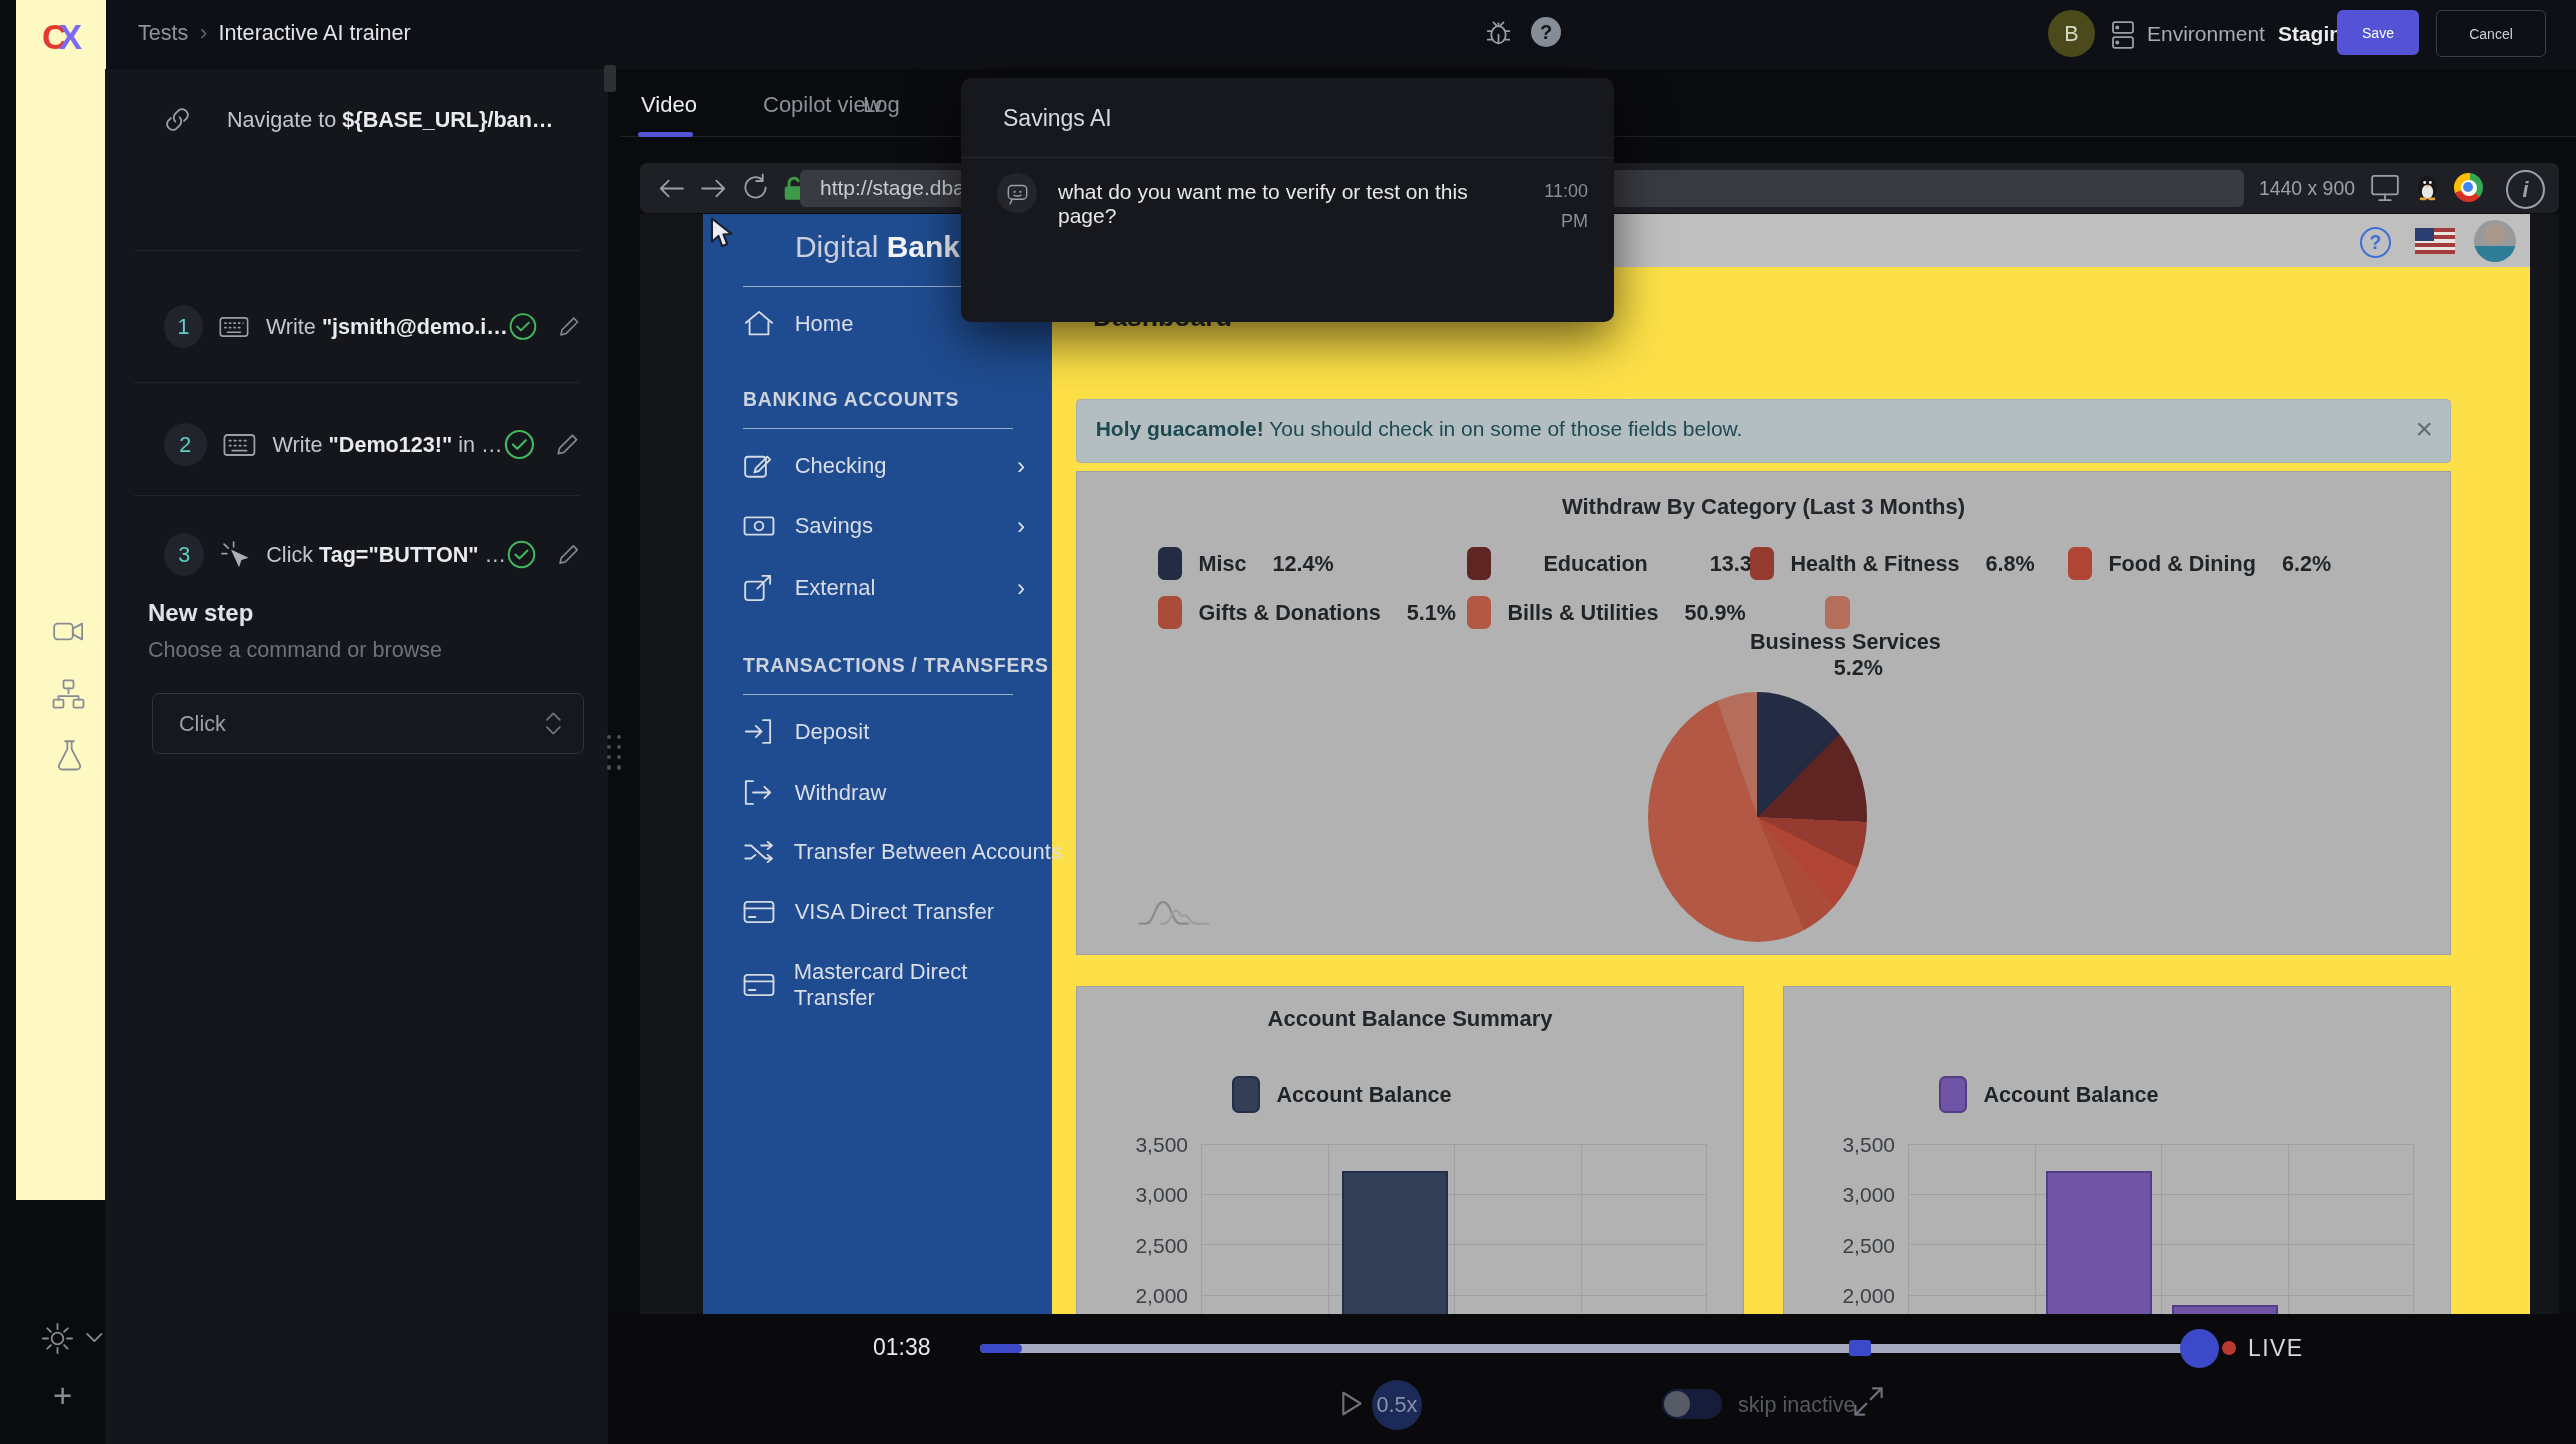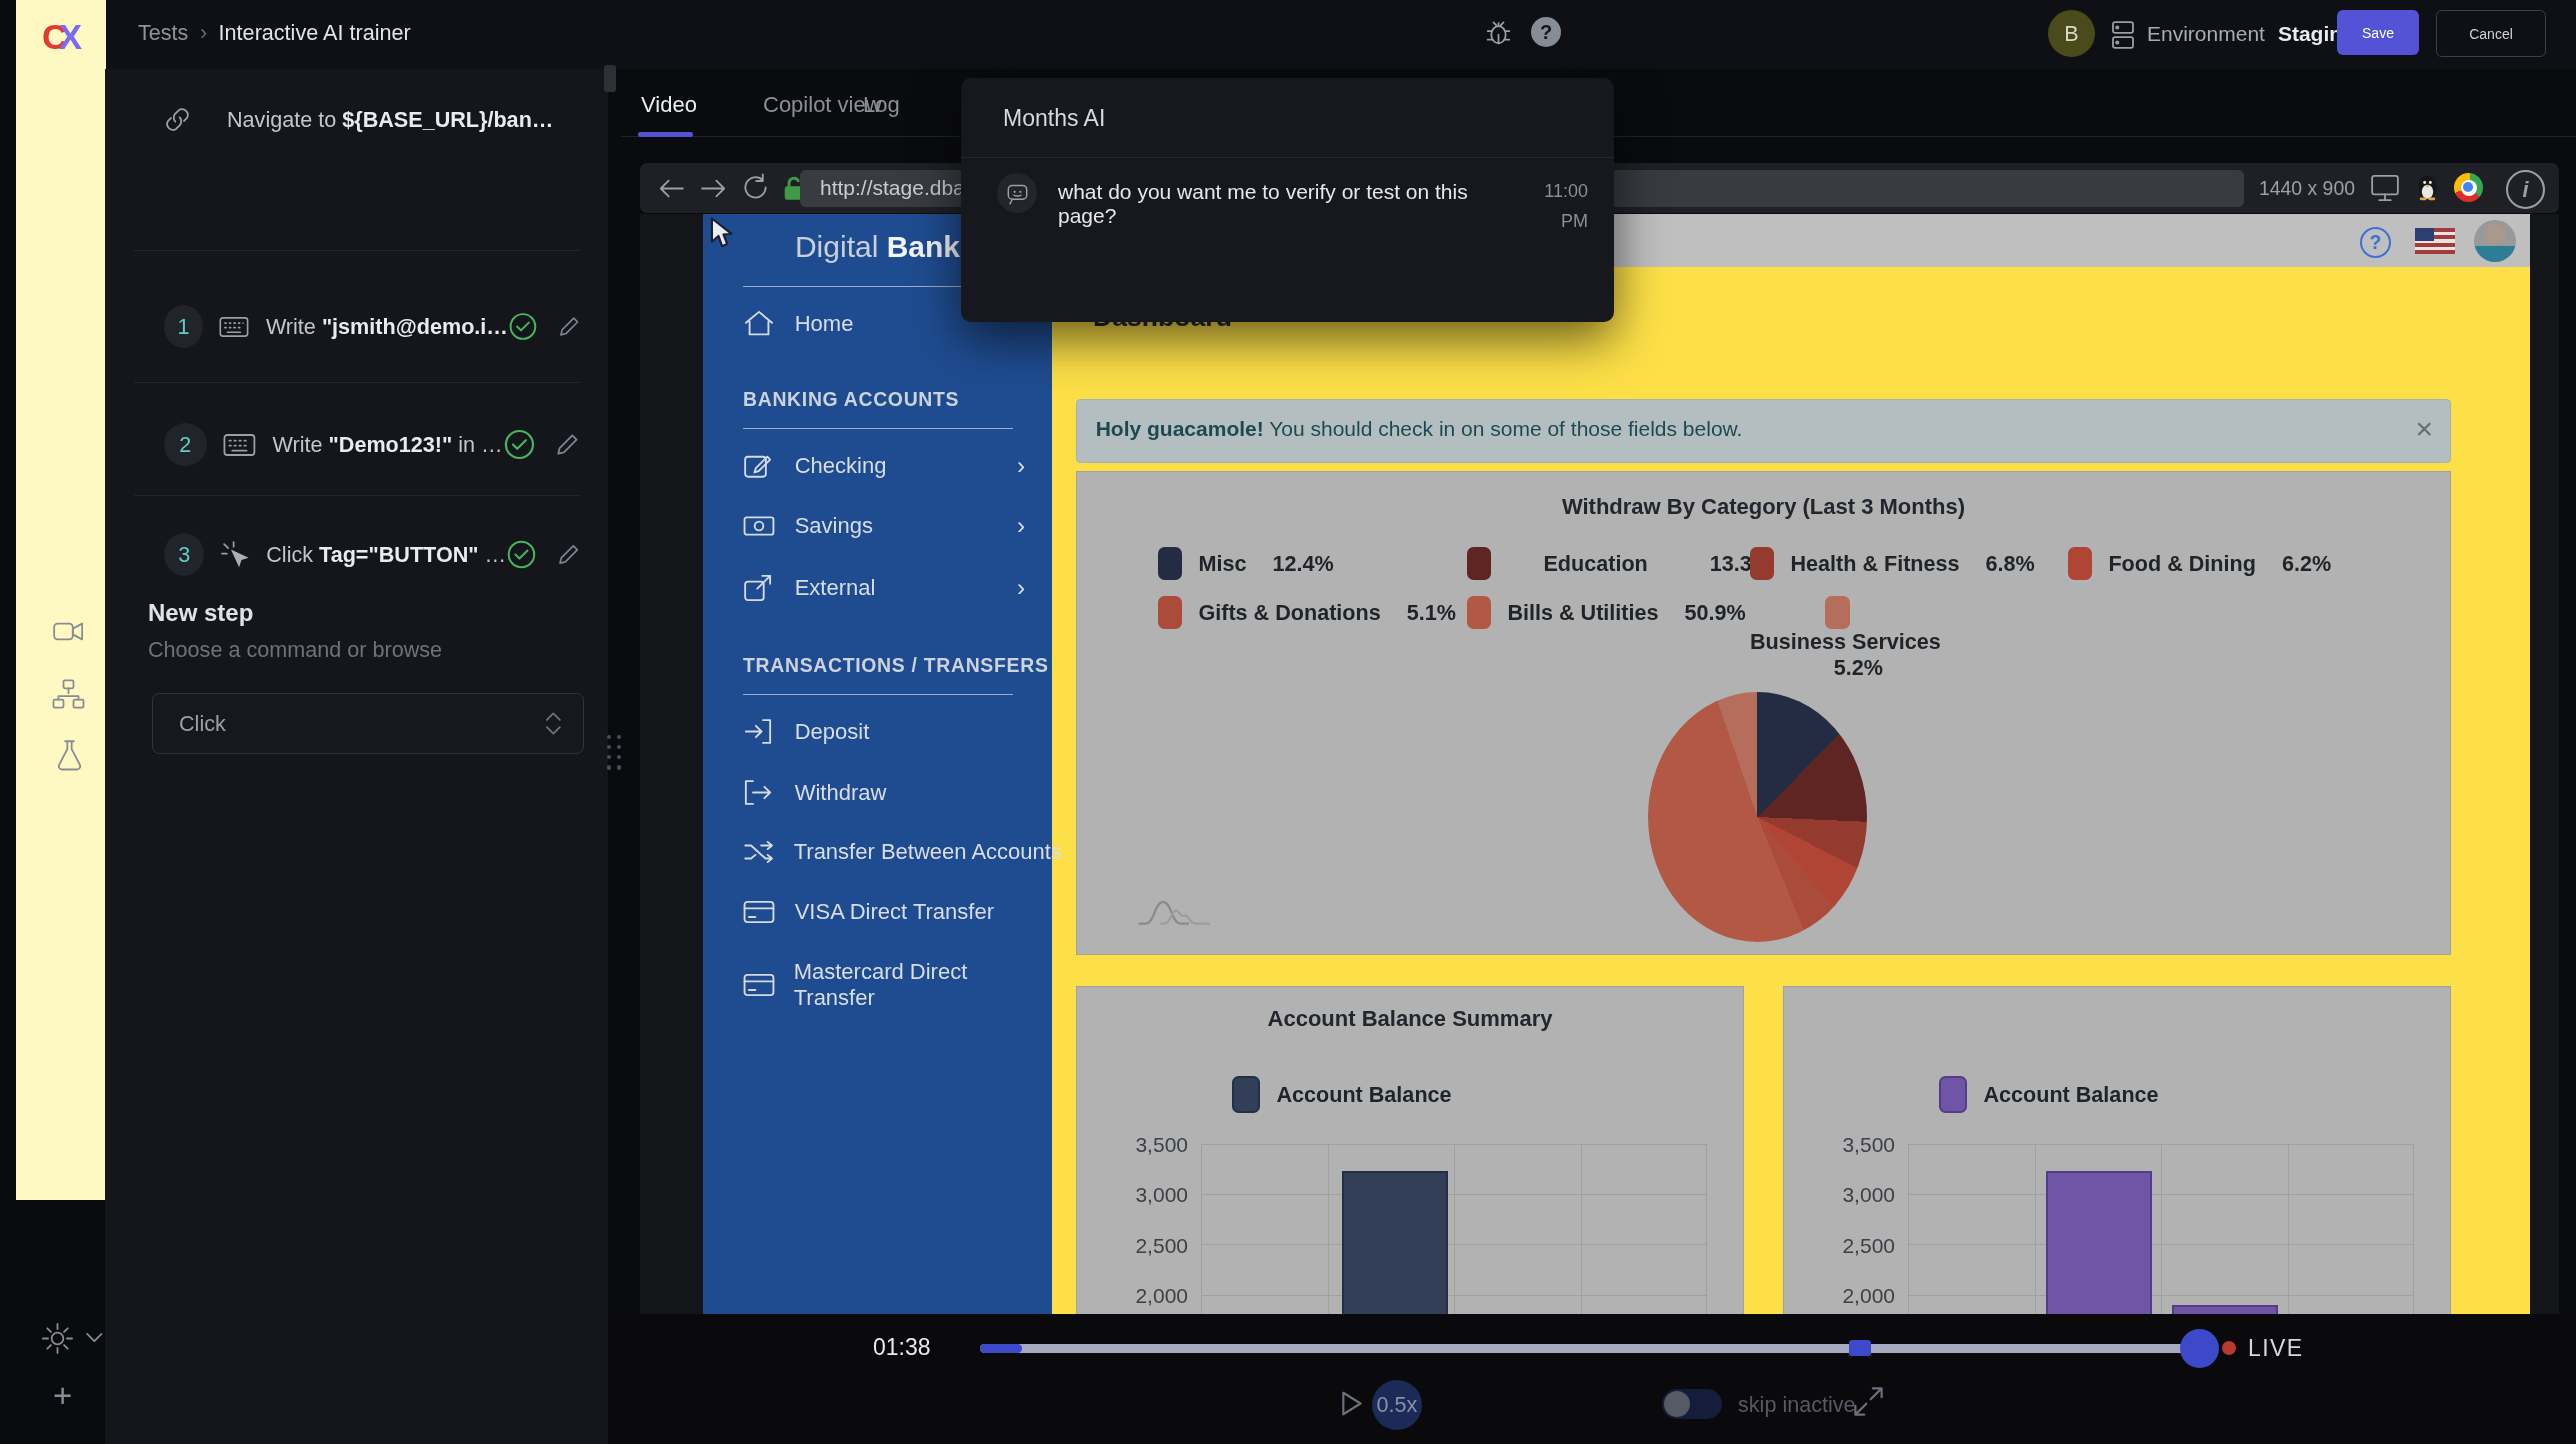--- a/index.html
+++ b/index.html
@@ -458,21 +458,21 @@
     <div class="abs" style="left:1054px;top:1389px;top:74px;width:60px;height:30px;border-radius:15px;background:#151d3a;">
       <div style="position:absolute;left:2.2px;top:2.2px;width:26px;height:26px;border-radius:50%;background:#555a64;"></div>
     </div>
     <span class="abs" style="left:1130px;top:77px;font-size:21.6px;color:#555961;">skip inactive</span>
     <div class="abs" style="left:1243px;top:69px;"><svg class="ic" width="35" height="35" viewBox="0 0 48 48" style="stroke:#6c707a;stroke-width:3;">
           <path d="M30 6h12v12M42 6L27 21M18 42H6V30M6 42l15-15"></path>
         </svg></div>
   </div>
 
   <div class="abs" style="left:961px;top:78px;width:653px;height:244px;background:#17181d;border-radius:10px;box-shadow:0 17px 50px rgba(0,0,0,.6);z-index:50;">
-    <div class="abs" style="left:42px;top:27px;font-size:23px;color:#d6d9df;">Months AI</div>
+    <div class="abs" style="left:42px;top:27px;font-size:23px;color:#d6d9df;">Savings AI</div>
     <div class="abs" style="left:0;top:79px;width:100%;height:1.4px;background:#26272c;"></div>
     <div class="abs" style="left:36px;top:95px;width:40px;height:40px;border-radius:50%;background:#23252b;display:flex;align-items:center;justify-content:center;">
       <svg class="ic" width="23" height="23" viewBox="0 0 40 40">
           <rect x="4" y="6" width="32" height="24" rx="7"></rect>
           <path d="M11 30l-4 8"></path>
           <circle cx="15" cy="17" r="2" fill="#9aa0a8" stroke="none"></circle>
           <circle cx="25" cy="17" r="2" fill="#9aa0a8" stroke="none"></circle>
           <path d="M14 23c3 2 9 2 12 0"></path>
         </svg>
     </div>

